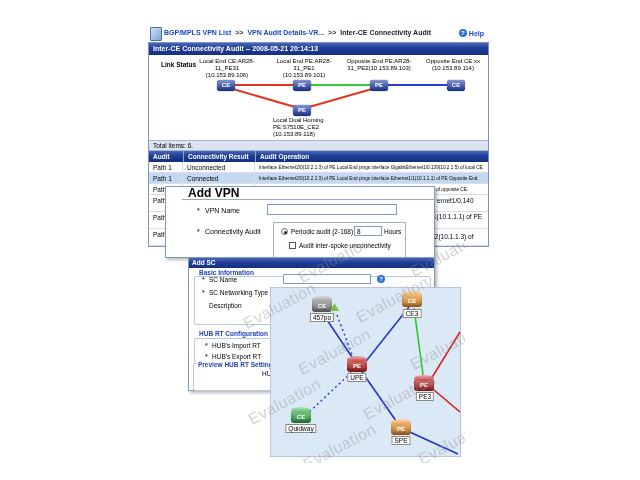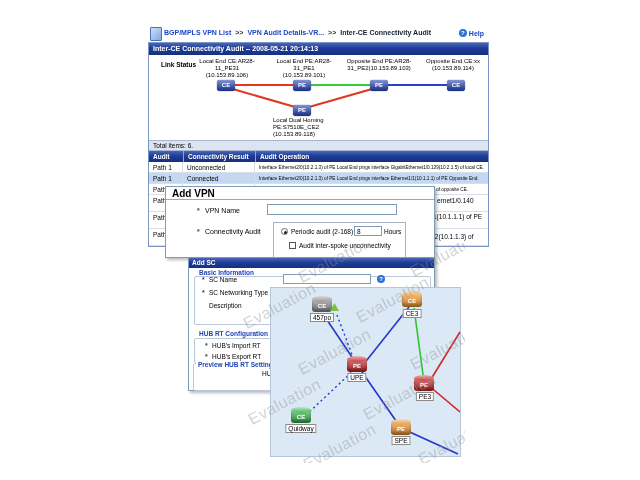--- a/index.html
+++ b/index.html
@@ -33,21 +33,21 @@
   .trow.sel{background:#c5d8f1;}
   .tcell{top:0;height:100%;padding:2px 0 0 4px;box-sizing:border-box;font-size:6.5px;overflow:hidden;white-space:nowrap;}
   .c-path{left:0;width:34px;border-right:1px solid #d7dfea;}
   .c-result{left:34px;width:72px;border-right:1px solid #d7dfea;}
   .c-op{left:106px;width:231px;font-size:6px;}
   .fit{display:inline-block;transform:scaleX(.78);transform-origin:left center;white-space:nowrap;}
   .frag{font-size:6.5px;white-space:nowrap;}
   
   .dlg{background:#fff;border:1px solid #7f9db9;box-shadow:2px 2px 3px rgba(0,0,0,.28);box-sizing:border-box;}
   .addvpn{left:165px;top:186px;width:270px;height:72px;z-index:10;}
-  .dlgtitle{left:0;top:0;width:100%;height:13px;font-size:10px;font-weight:bold;line-height:13px;padding-left:6px;box-sizing:border-box;border-bottom:1px solid #9aa7c8;}
+  .dlgtitle{left:16px;top:0;width:100%;height:13px;font-size:12px;font-weight:bold;line-height:13px;padding-left:6px;box-sizing:border-box;border-bottom:1px solid #9aa7c8;}
   .star{color:#444;font-size:7px;font-weight:bold;}
   .flabel{font-size:7px;}
   .tinput{position:absolute;border:1px solid #7f9db9;background:#fff;font-size:6.5px;padding:0 2px;box-sizing:border-box;font-family:"Liberation Sans",sans-serif;}
   .gbox{border:1px solid #a8b2c4;background:#fff;}
   .radio{width:7px;height:7px;border:1px solid #666;border-radius:50%;background:#fff;box-sizing:border-box;}
   .radio.on::after{content:"";position:absolute;left:1.5px;top:1.5px;width:3px;height:3px;border-radius:50%;background:#222;}
   .chk{width:7px;height:7px;border:1px solid #555;background:#fff;box-sizing:border-box;}
   .slabel{font-size:6.5px;}
   .addsc{left:188px;top:257px;width:247px;height:134px;z-index:20;}
   .sctitle{left:0;top:0;width:100%;height:10px;font-size:6.5px;line-height:10px;padding-left:3px;box-sizing:border-box;}

